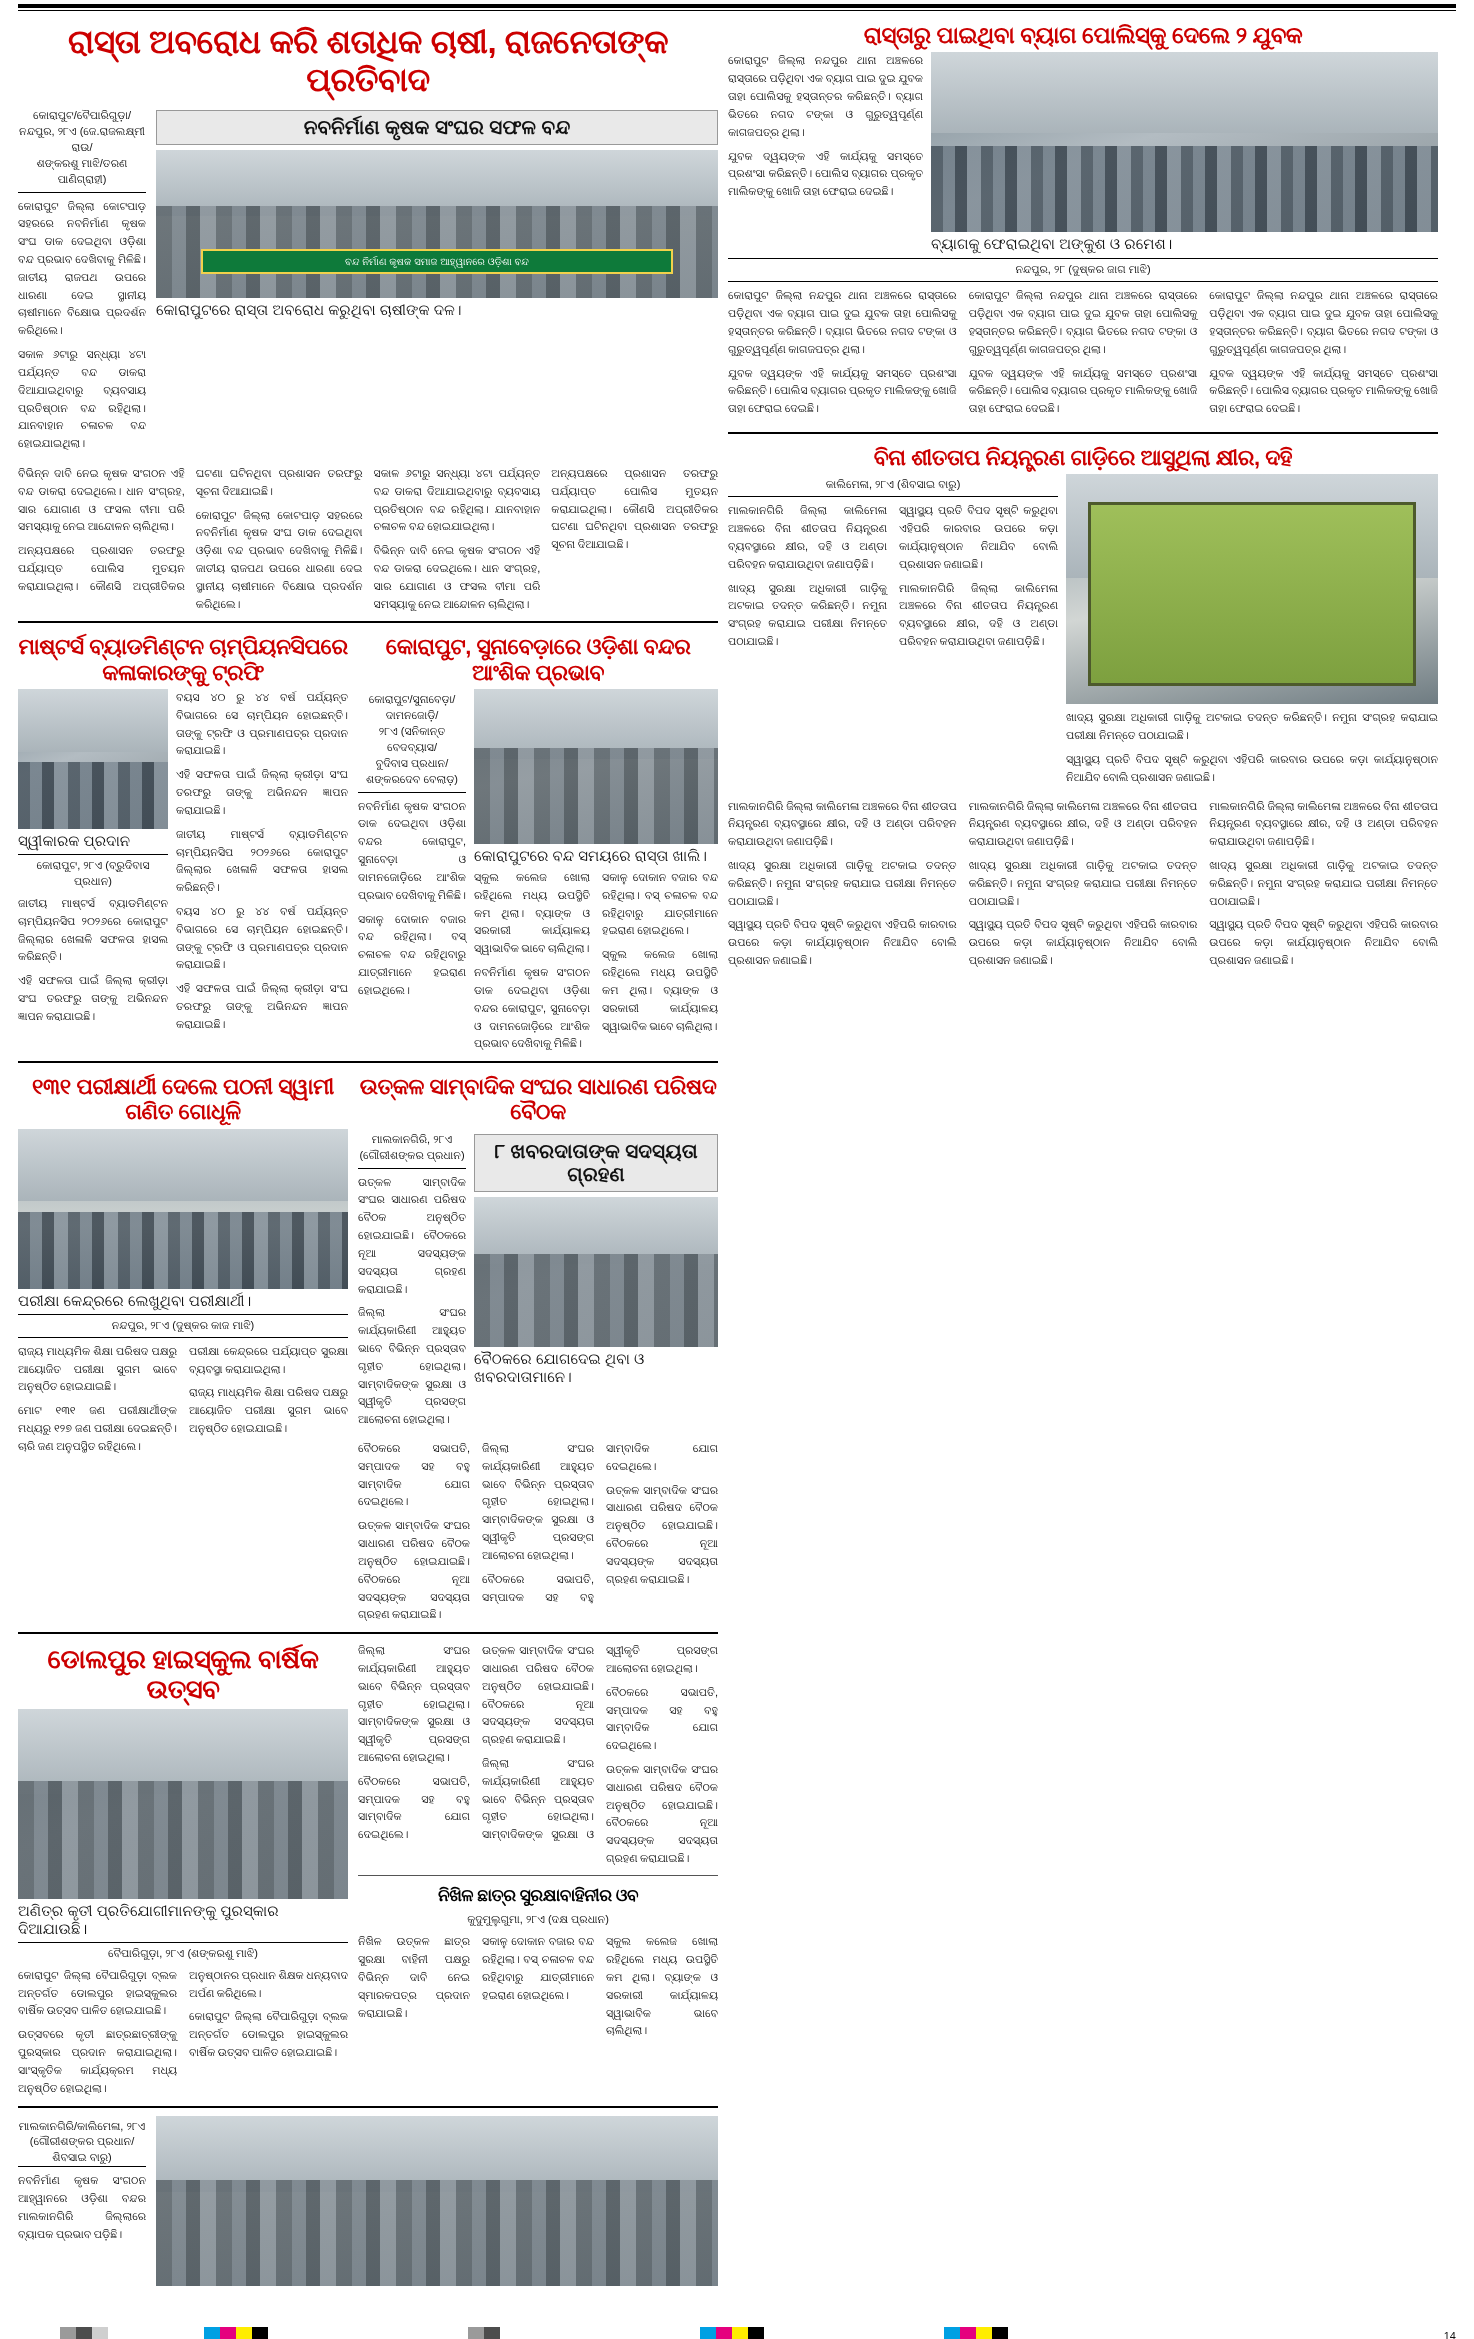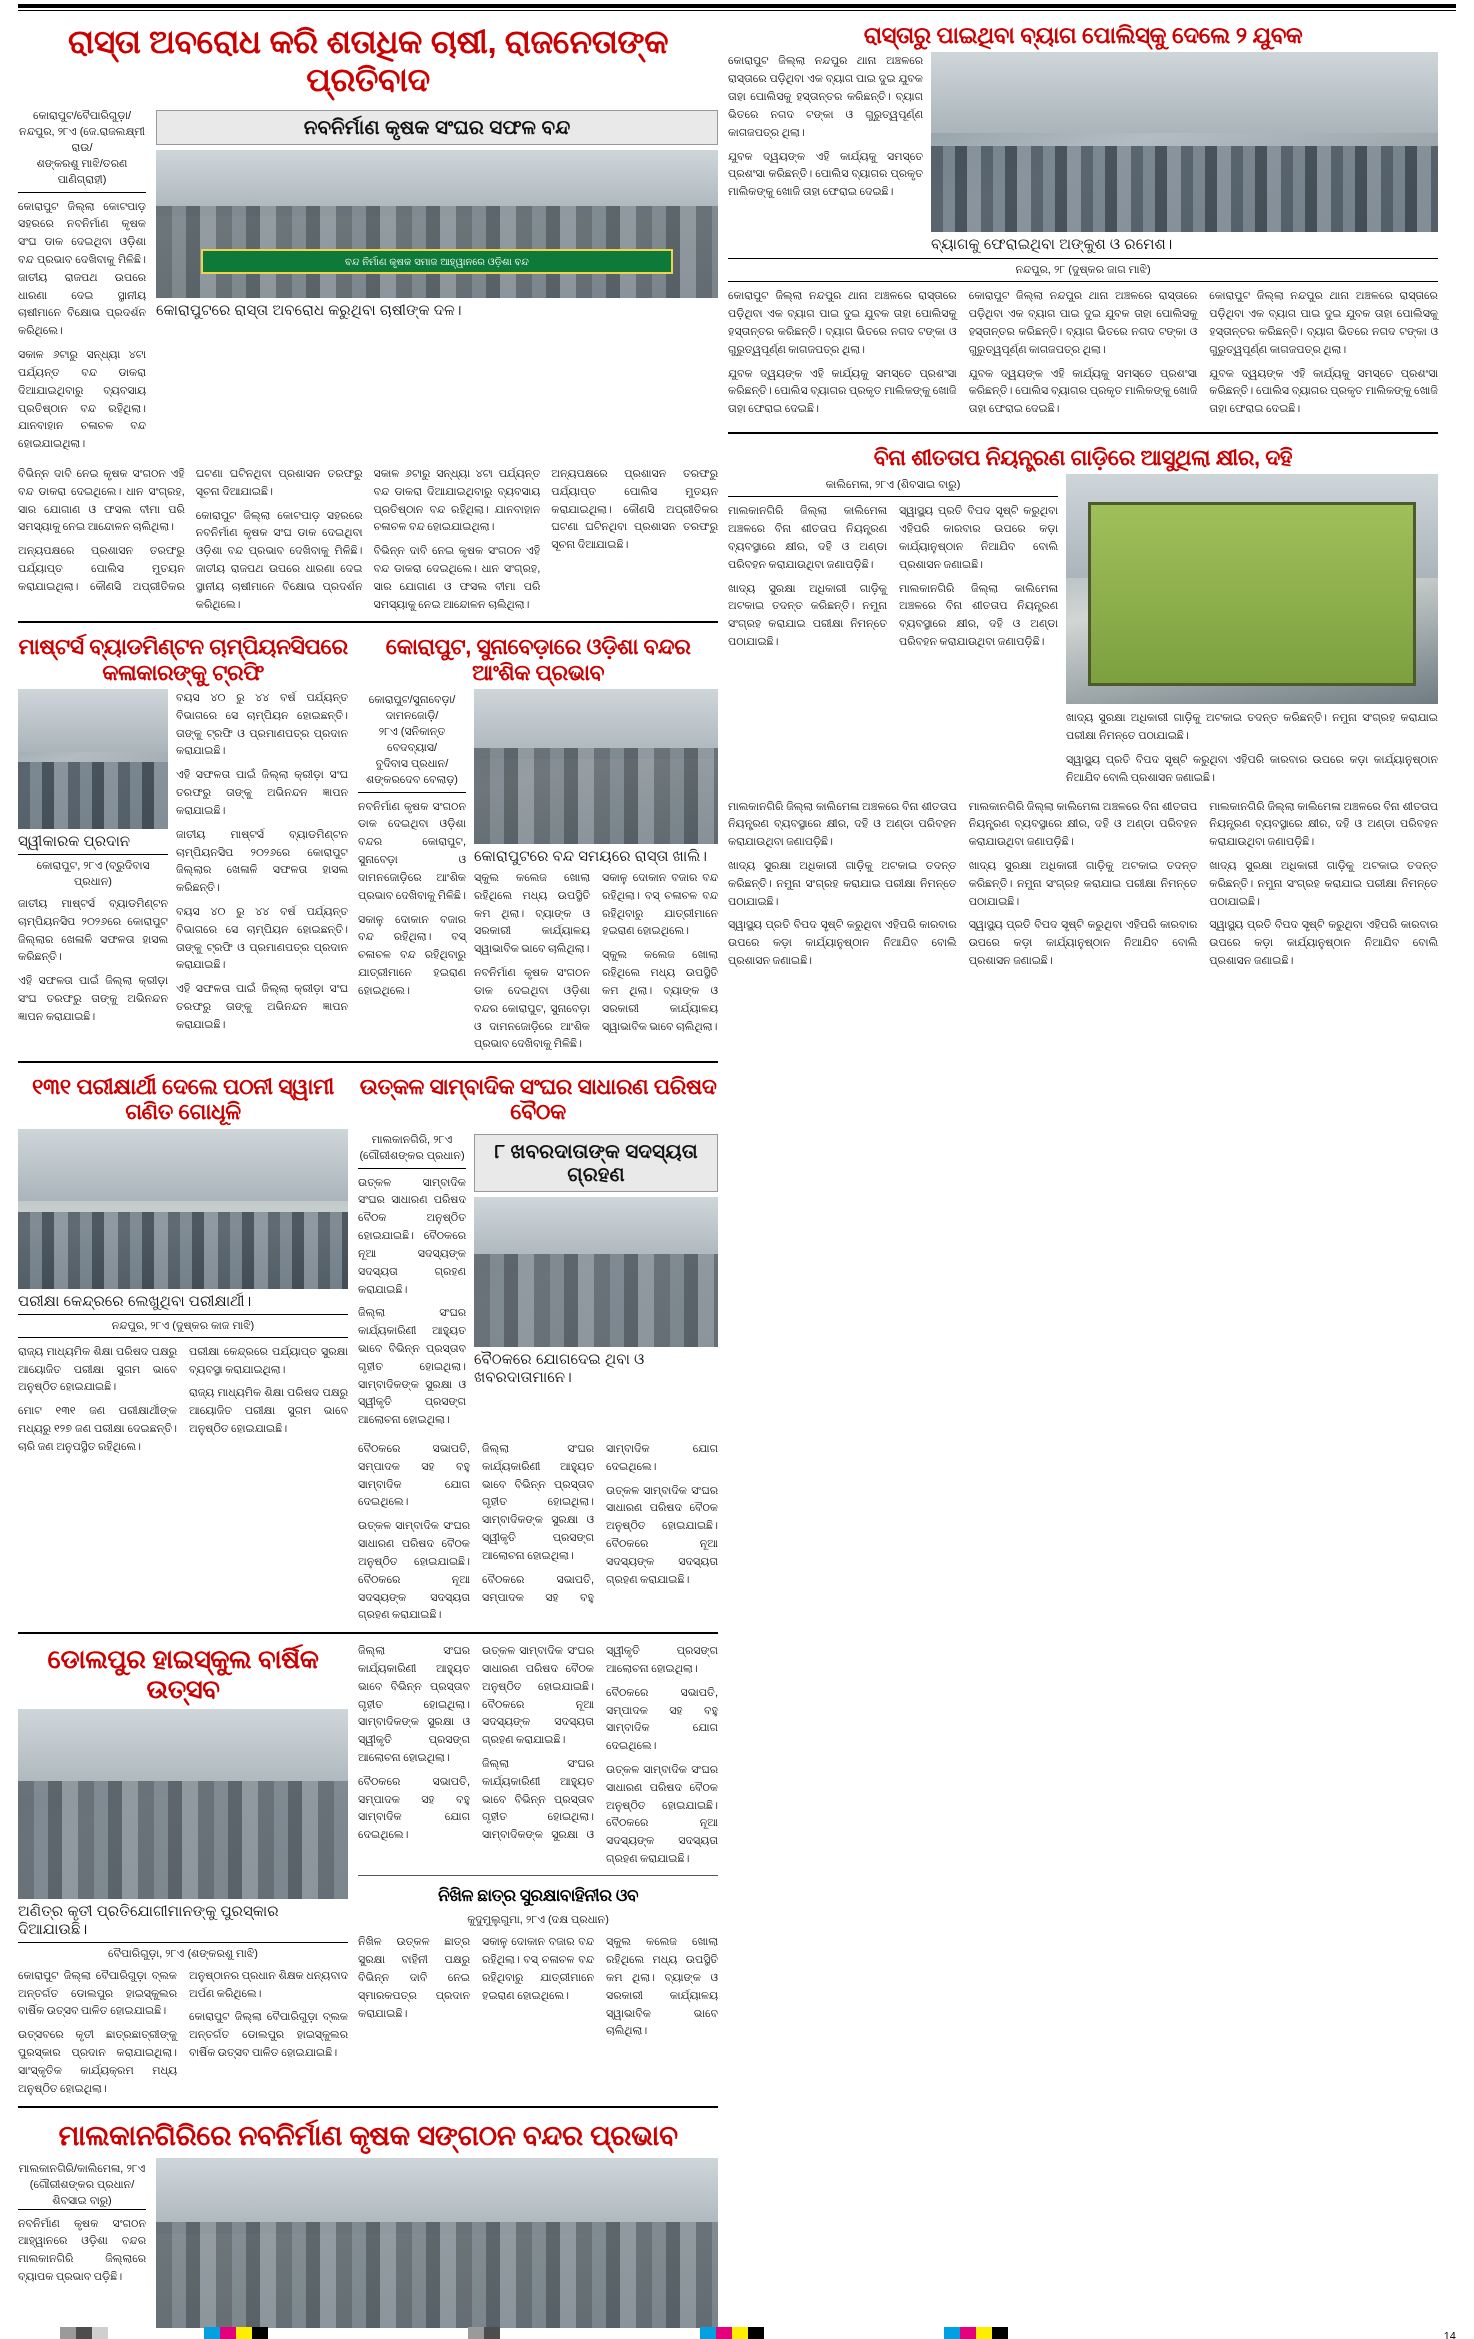--- a/index.html
+++ b/index.html
@@ -278,21 +278,20 @@
               <p>ସକାଳୁ ଦୋକାନ ବଜାର ବନ୍ଦ ରହିଥିଲା। ବସ୍‌ ଚଳାଚଳ ବନ୍ଦ ରହିଥିବାରୁ ଯାତ୍ରୀମାନେ ହଇରାଣ ହୋଇଥିଲେ।</p>
               <p>ସ୍କୁଲ କଲେଜ ଖୋଲା ରହିଥିଲେ ମଧ୍ୟ ଉପସ୍ଥିତି କମ ଥିଲା। ବ୍ୟାଙ୍କ ଓ ସରକାରୀ କାର୍ଯ୍ୟାଳୟ ସ୍ୱାଭାବିକ ଭାବେ ଚାଲିଥିଲା।</p>
             </div>
           </div>
         </div>
       </div>
 
       <div class="hr-b"></div>
 
       <div>
-        <div class="headline h-main" style="font-size:28px;">ମାଲକାନଗିରିରେ ନବନିର୍ମାଣ କୃଷକ ସଙ୍ଗଠନ ବନ୍ଦର ପ୍ରଭାବ</div>
         <div style="display:flex; gap:10px;">
           <div style="width:128px;">
             <div class="byline" style="white-space:pre-line; border-bottom:1px solid #000; padding-bottom:0;">ମାଲକାନଗିରି/କାଲିମେଳା, ୨୮ଏ
 (ଗୌରୀଶଙ୍କର ପ୍ରଧାନ/ଶିବସାଇ ବାରୁ)</div>
             <div class="body-text">
               <p>ନବନିର୍ମାଣ କୃଷକ ସଂଗଠନ ଆହ୍ୱାନରେ ଓଡ଼ିଶା ବନ୍ଦର ମାଲକାନଗିରି ଜିଲ୍ଲାରେ ବ୍ୟାପକ ପ୍ରଭାବ ପଡ଼ିଛି।</p>
 
             </div>
           </div>
           <div style="flex:1;">

